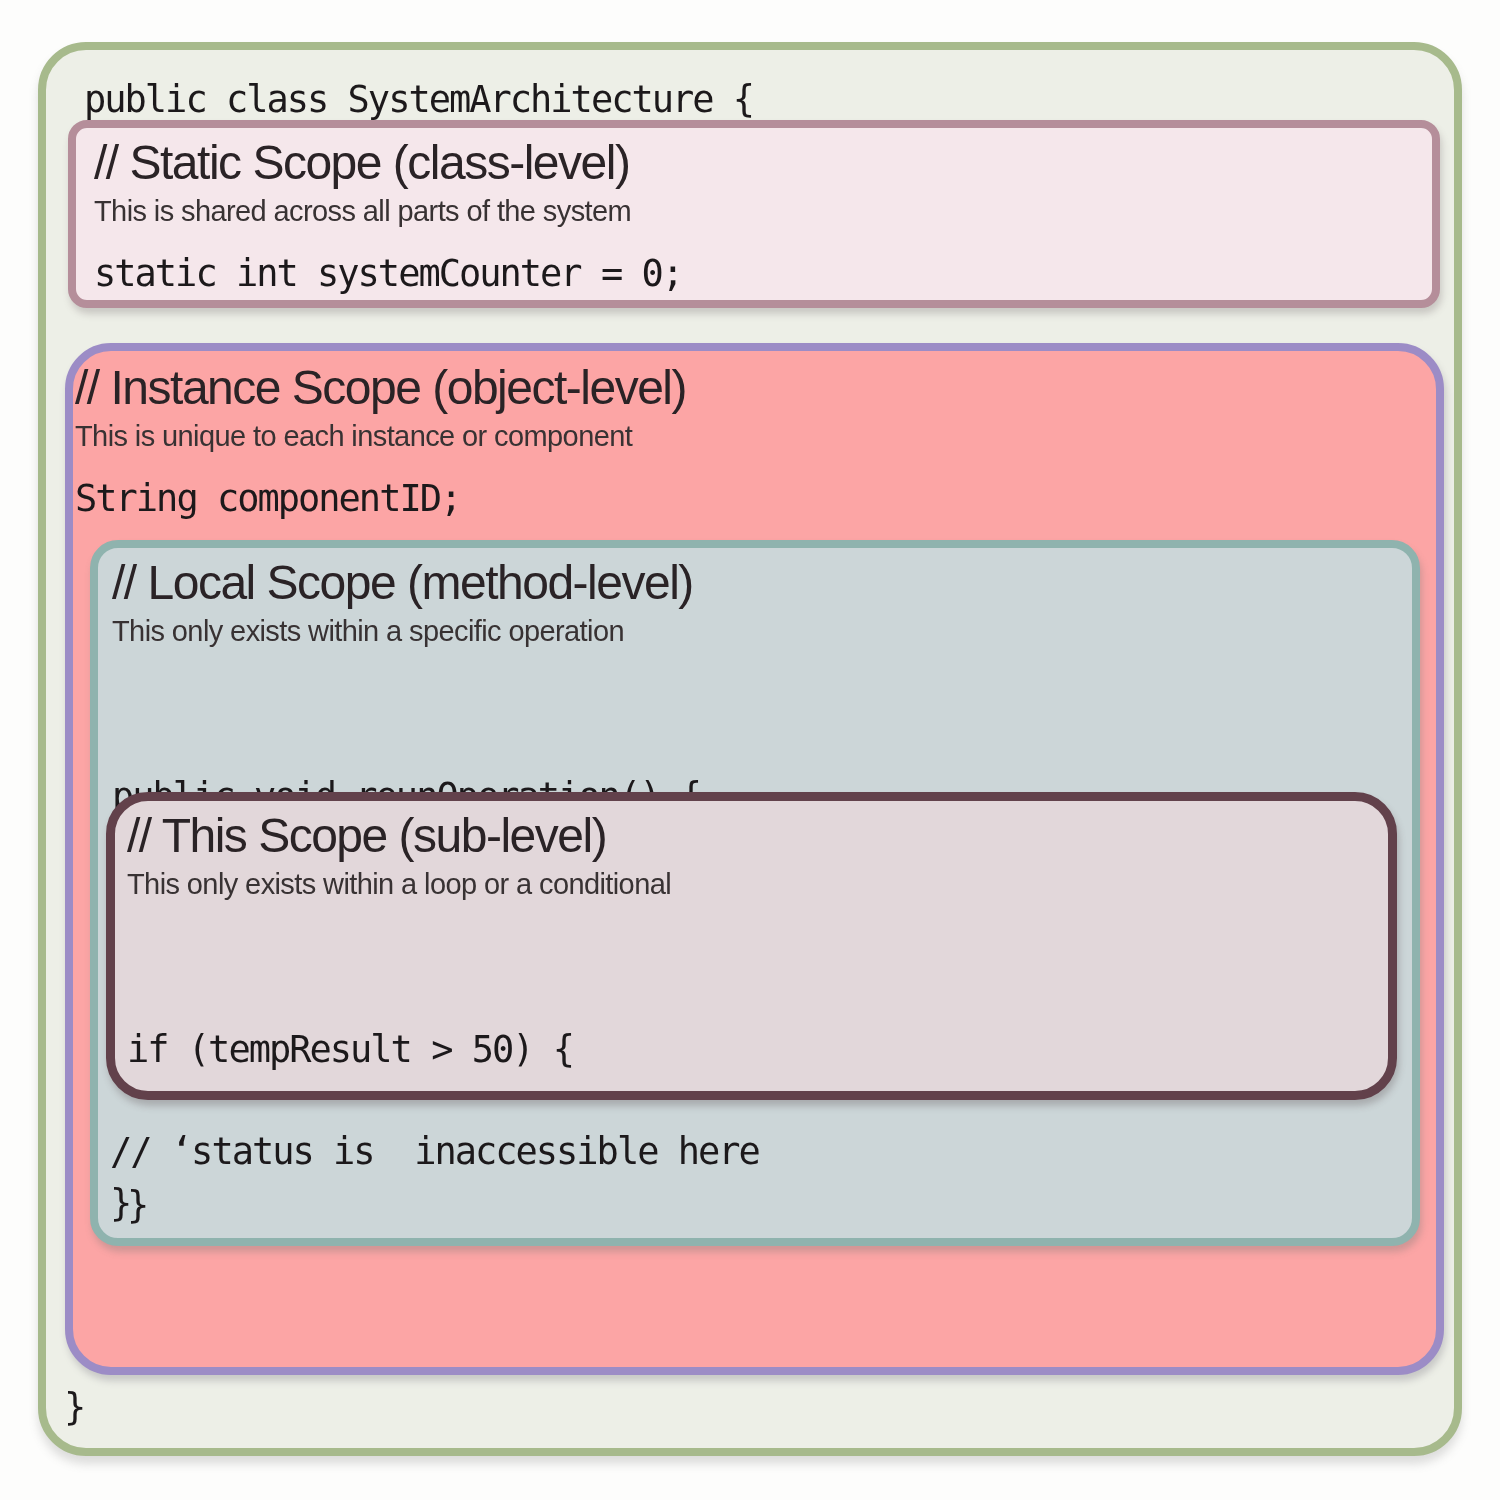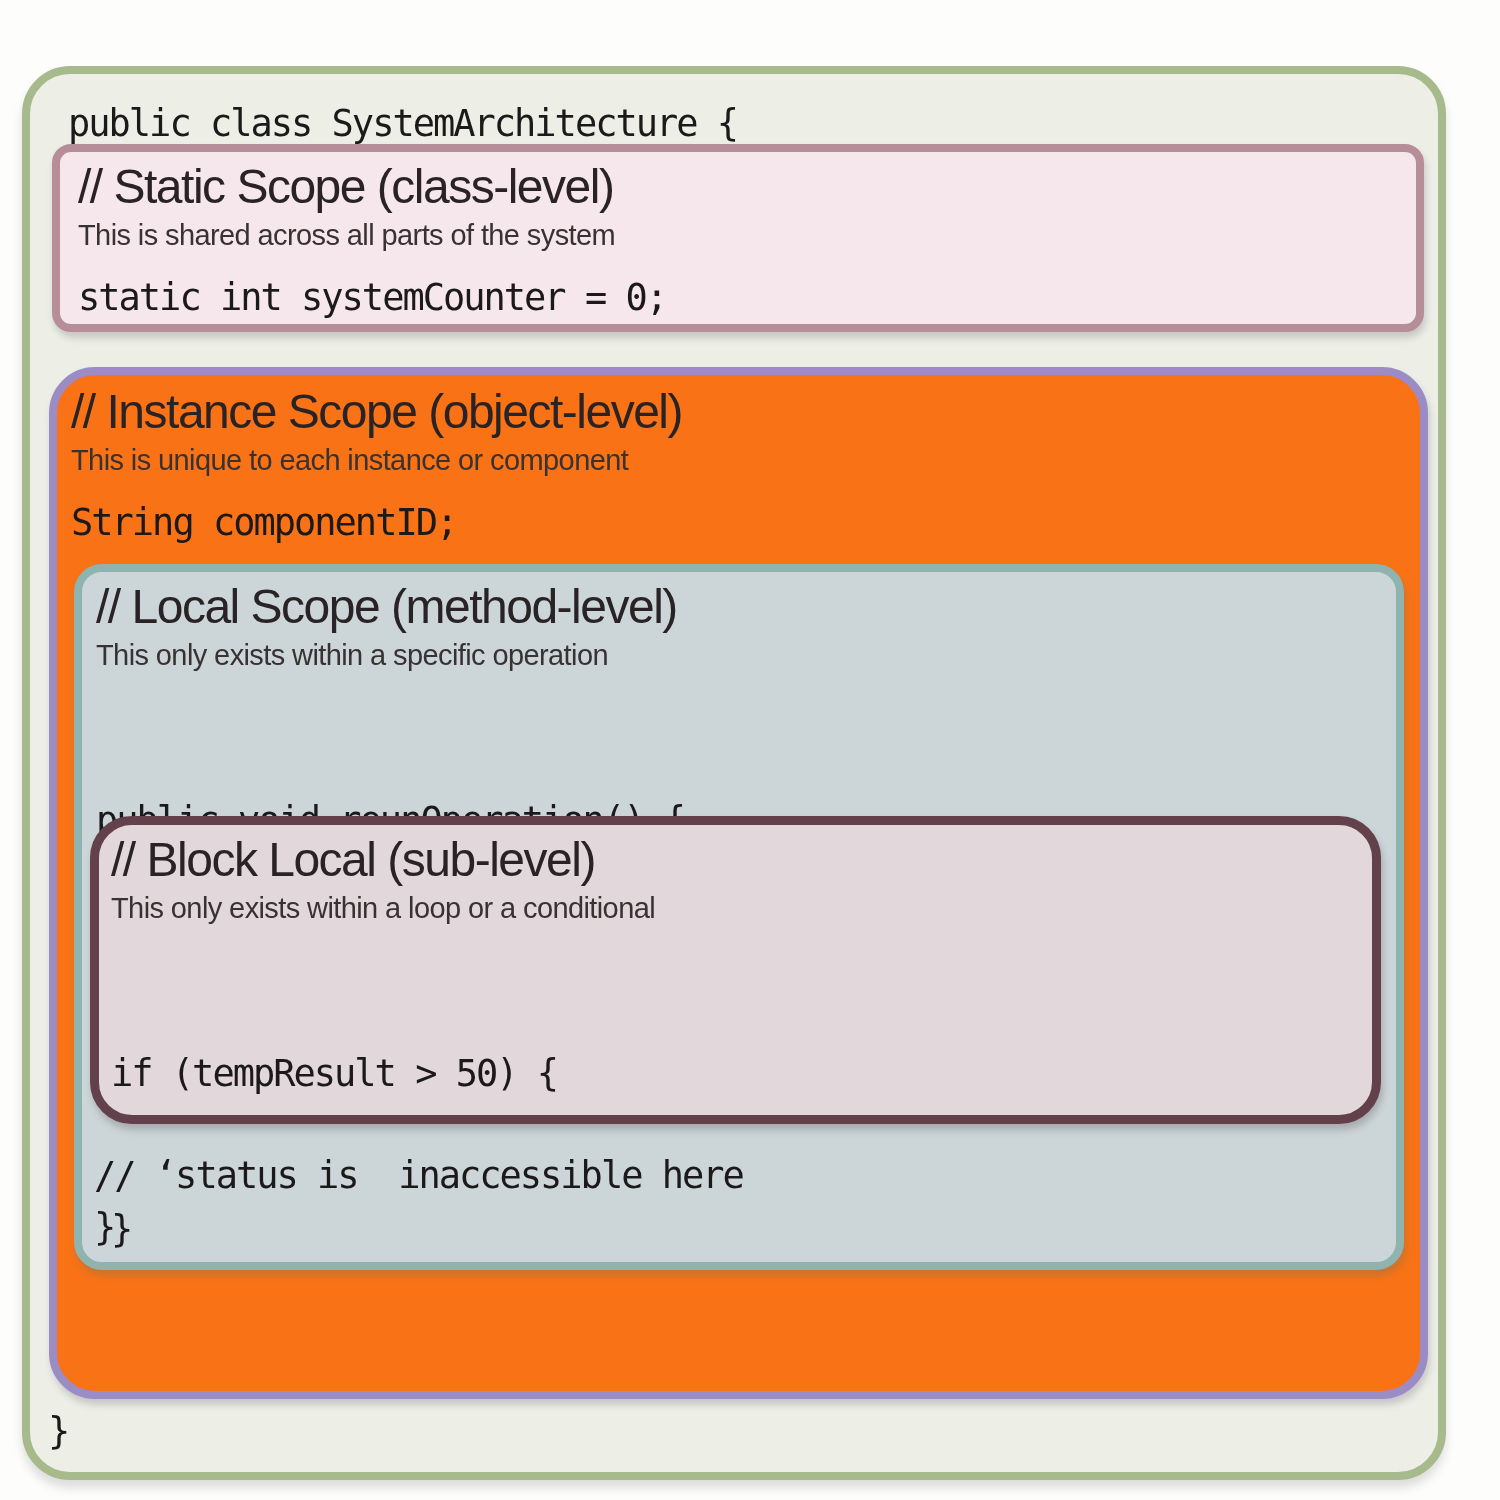--- a/index.html
+++ b/index.html
@@ -7,39 +7,38 @@
   .page{
     position:relative;
     width:1500px;height:1500px;
     background:#fdfdfc;
     font-family:"Liberation Sans", sans-serif;
     overflow:hidden;
   }
   .box{position:absolute;}
   
   .outer-box{
-    left:22px;top:42px;width:1424px;height:1414px;
+    left:38px;top:42px;width:1424px;height:1414px;
     background:#edefe7;
     border:8px solid #a7ba8c;
     border-radius:48px;
     box-shadow:0 8px 10px rgba(110,110,110,.22);
-    margin-top:24px;
   }
   
   .static-box{
     left:22px;top:70px;width:1372px;height:188px;
     background:#f5e7eb;border:8px solid #b58e9a;border-radius:19px;
     box-shadow:2px 6px 7px rgba(110,100,105,.28);
     padding:8px 24px 0 18px;
   }
   .instance-box{
     left:19px;top:293px;width:1379px;height:1032px;
-    background:#f97316;border:8px solid #9c8cc6;border-radius:46px;
+    background:#fca5a5;border:8px solid #9c8cc6;border-radius:46px;
     box-shadow:2px 6px 7px rgba(105,100,115,.28);
-    padding:10px 24px 0 14px;
+    padding:10px 24px 0 2px;
   }
   .local-box{
     left:17px;top:189px;width:1330px;height:706px;
     background:#ccd6d8;border:8px solid #8fb3ae;border-radius:28px;
     box-shadow:2px 6px 7px rgba(95,110,108,.28);
     padding:8px 0 0 14px;
   }
   .block-box{
     left:8px;top:244px;width:1291px;height:308px;
     background:#e2d7da;border:9px solid #62414b;border-radius:42px;
@@ -90,21 +89,21 @@
 
       <div class="box local-box">
         <div class="scope-title">// Local Scope (method-level)</div>
         <div class="scope-subtitle">This only exists within a specific operation</div>
         <div class="code scope-code">
           <div>public void reunOperation() {</div>
           <div>   int tempResult = 100;</div>
         </div>
 
         <div class="box block-box">
-          <div class="scope-title">// Block Local (sub-level)</div>
+          <div class="scope-title">// This Scope (sub-level)</div>
           <div class="scope-subtitle">This only exists within a loop or a conditional</div>
           <div class="code scope-code">
             <div>if (tempResult &gt; 50) {</div>
             <div>}</div>
           </div>
         </div>
 
         <div class="box code local-comment">// ‘status is  inaccessible here</div>
         <div class="box code local-close">}</div>
       </div>

